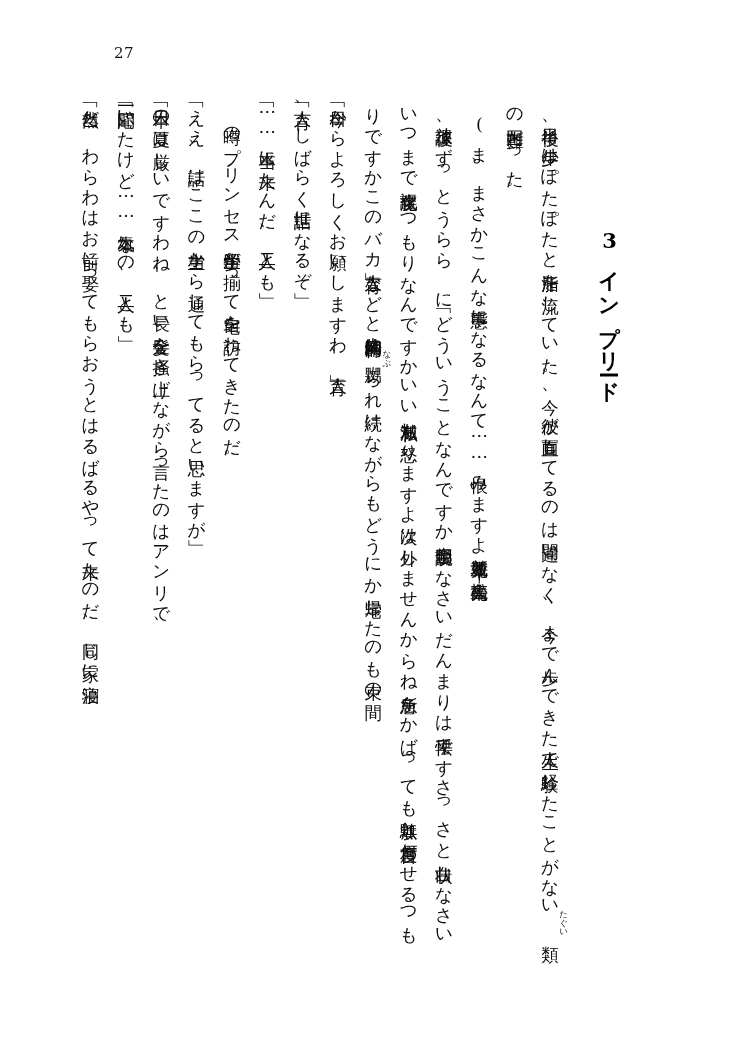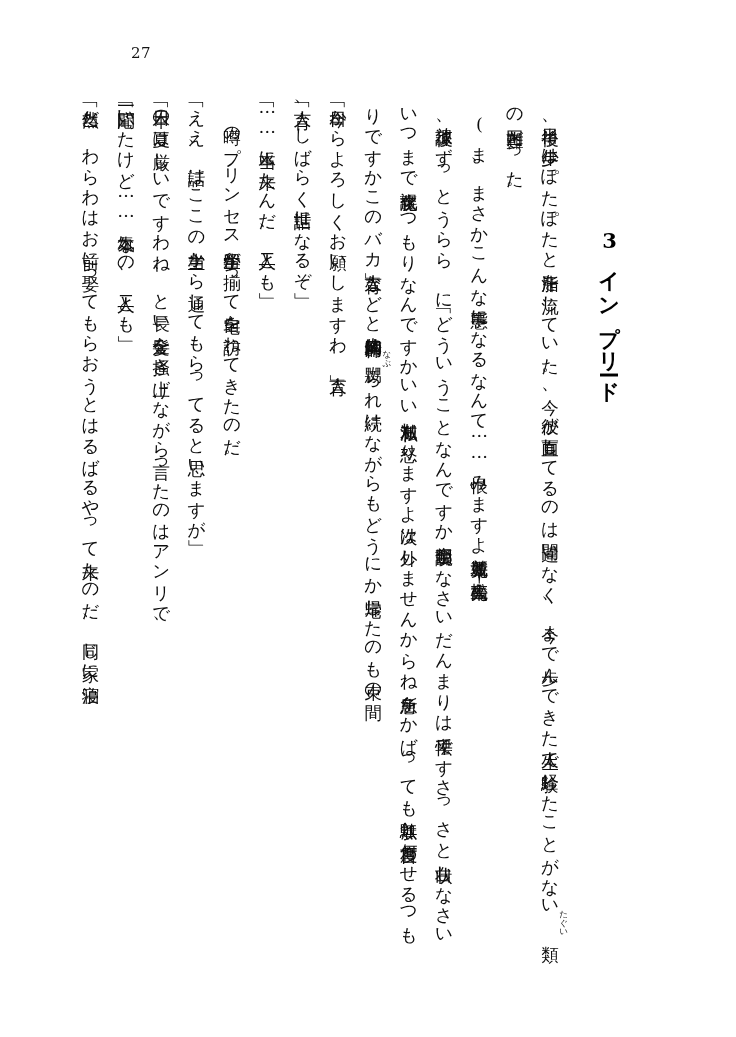--- a/index.html
+++ b/index.html
@@ -11,21 +11,21 @@
     position: relative;
     width: 736px;
     height: 1037px;
     background: #ffffff;
     overflow: hidden;
     font-family: "DejaVu Serif", "Liberation Serif", serif;
     color: #0d0d0d;
   }
   .page-number {
     position: absolute;
-    left: 131px;
+    left: 114px;
     top: 44px;
     font-size: 15px;
     font-family: "DejaVu Serif", "Liberation Serif", serif;
     letter-spacing: 0.5px;
     color: #141414;
   }
   .body-area {
     position: absolute;
     left: 86px;
     top: 96px;

